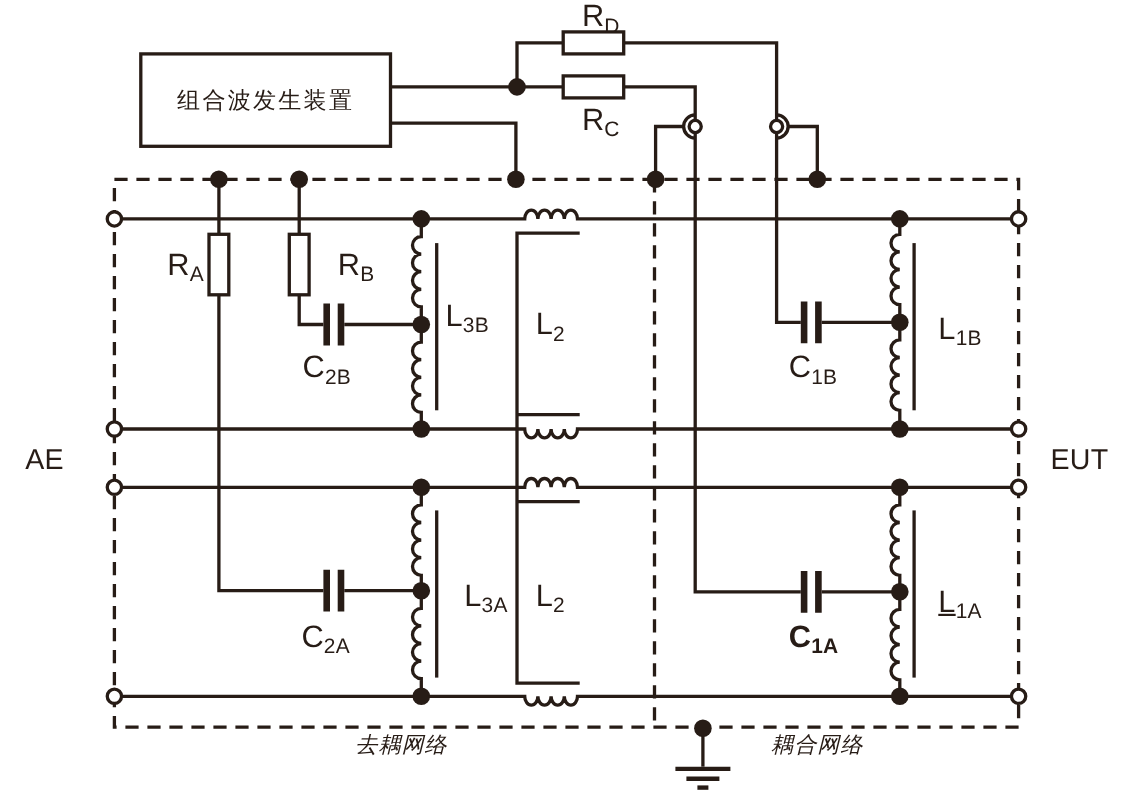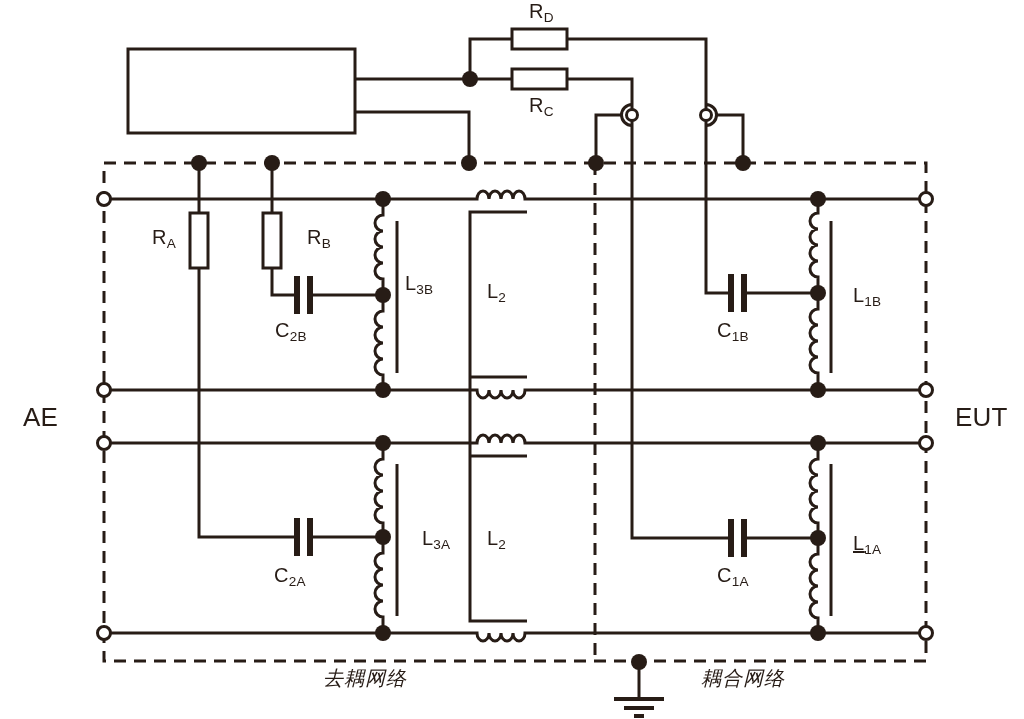--- a/index.html
+++ b/index.html
@@ -3,21 +3,21 @@
 <meta charset="utf-8">
 <style>
   html,body{margin:0;padding:0;background:#ffffff;}
   .canvas{
     position:relative;width:1024px;height:719px;background:#fff;overflow:hidden;
     font-family:"Liberation Sans","DejaVu Sans",sans-serif;
   }
   .canvas svg{position:absolute;left:0;top:0;}
   .lbl{
     position:absolute;white-space:nowrap;line-height:1;
-    font-size:20px;letter-spacing:0.2px;
+    font-size:28px;letter-spacing:0.2px;
   }
   .lbl .sub{font-size:0.68em;vertical-align:-0.30em;}
   .lbl.big{font-size:26px;}
   .lbl.cjk{font-size:20px;letter-spacing:1px;font-style:italic;}
   .gen-label{
     position:absolute;left:128px;top:49px;width:227px;height:84px;
     display:flex;align-items:center;justify-content:center;
     font-size:21px;letter-spacing:2px;
   }
 </style>
@@ -133,30 +133,31 @@
         <circle cx="104" cy="390" r="6.5"></circle>
       <circle cx="104" cy="443" r="6.5"></circle>
         <circle cx="104" cy="633" r="6.5"></circle>
       <circle cx="926" cy="199" r="6.5"></circle>
         <circle cx="926" cy="390" r="6.5"></circle>
       <circle cx="926" cy="443" r="6.5"></circle>
         <circle cx="926" cy="633" r="6.5"></circle>
     </g>
   </svg>
 
+  <div class="gen-label">组合波发生装置</div>
 
   <div class="lbl" style="left:529px;top:1px;"><span>R</span><span class="sub">D</span></div>
   <div class="lbl" style="left:529px;top:95px;"><span>R</span><span class="sub">C</span></div>
   <div class="lbl" style="left:152px;top:227px;"><span>R</span><span class="sub">A</span></div>
   <div class="lbl" style="left:287px;top:227px;margin-left:20px;"><span>R</span><span class="sub">B</span></div>
 
   <div class="lbl" style="left:275px;top:320px;"><span>C</span><span class="sub">2B</span></div>
   <div class="lbl" style="left:274px;top:565px;"><span>C</span><span class="sub">2A</span></div>
   <div class="lbl" style="left:717px;top:320px;"><span>C</span><span class="sub">1B</span></div>
-  <div class="lbl" style="left:717px;top:565px;"><span>C</span><span class="sub">1A</span></div>
+  <div class="lbl" style="left:717px;top:565px;font-weight:bold;"><span>C</span><span class="sub">1A</span></div>
 
   <div class="lbl" style="left:405px;top:273px;text-align:right;"><span>L</span><span class="sub">3B</span></div>
   <div class="lbl" style="left:405px;top:528px;margin-left:17px;"><span>L</span><span class="sub">3A</span></div>
   <div class="lbl" style="left:853px;top:285px;"><span>L</span><span class="sub">1B</span></div>
   <div class="lbl" style="left:853px;top:533px;text-decoration:underline;"><span>L</span><span class="sub">1A</span></div>
 
   <div class="lbl" style="left:487px;top:281px;"><span>L</span><span class="sub">2</span></div>
   <div class="lbl" style="left:487px;top:528px;"><span>L</span><span class="sub">2</span></div>
 
   <div class="lbl big" style="left:23px;top:404px;">AE</div>

